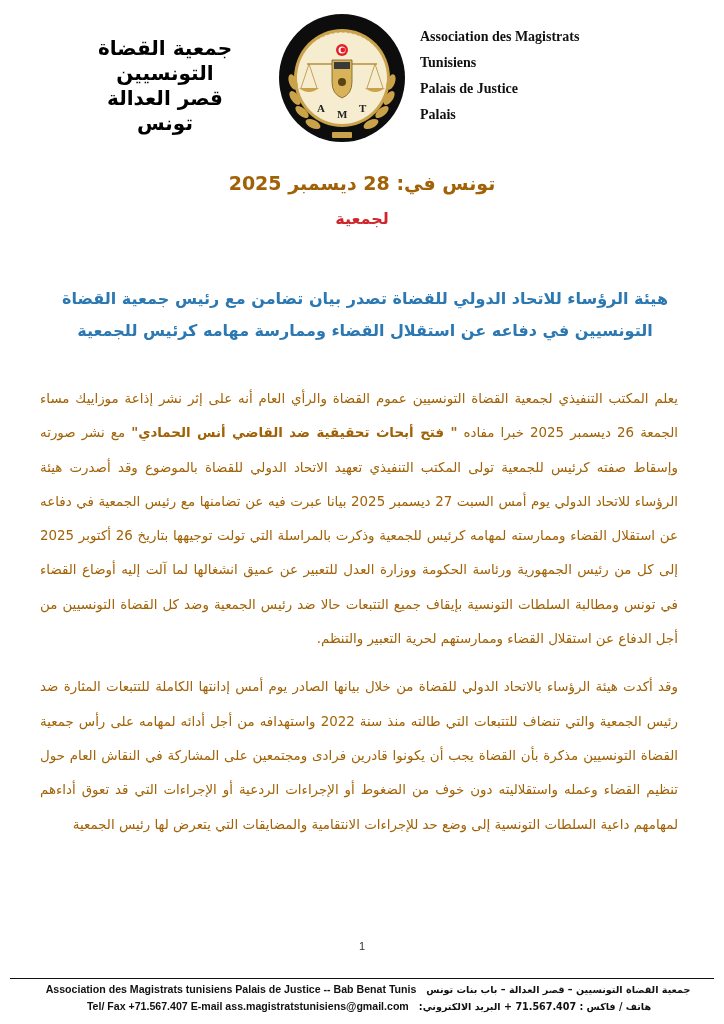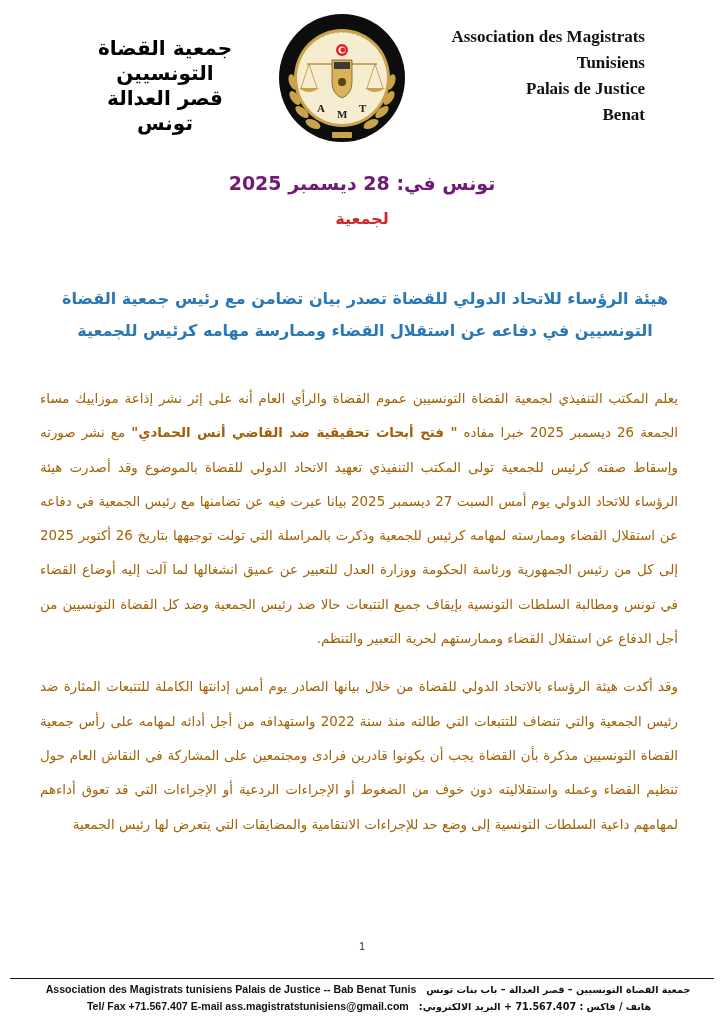--- a/index.html
+++ b/index.html
@@ -32,24 +32,24 @@
       font-weight: bold;
       font-size: 20px;
       line-height: 25px;
       color: #000;
     }
     .lh-fr {
       position: absolute;
       left: 420px;
       top: 24px;
       width: 225px;
-      text-align: right;
+      text-align: left;
       font-family: "Liberation Serif", serif;
       font-weight: bold;
-      font-size: 17px;
+      font-size: 14px;
       line-height: 26px;
       color: #111;
     }
     .logo {
       position: absolute;
       left: 277px;
       top: 12px;
       width: 130px;
       height: 132px;
     }
@@ -57,21 +57,21 @@
 
     .date-line {
       position: absolute;
       left: 0; top: 172px;
       width: 724px;
       text-align: center;
       direction: rtl;
       font-family: "DejaVu Sans", sans-serif;
       font-weight: bold;
       font-size: 19px;
-      color: #701a75;
+      color: #a16207;
     }
     .doc-type {
       position: absolute;
       left: 0; top: 209px;
       width: 724px;
       text-align: center;
       direction: rtl;
       font-family: "DejaVu Sans", sans-serif;
       font-weight: bold;
       font-size: 16px;
@@ -189,21 +189,21 @@
       <text x="40" y="100" font-family="Liberation Serif, serif" font-size="11" font-weight="bold" fill="#222">A</text>
       <text x="60" y="106" font-family="Liberation Serif, serif" font-size="11" font-weight="bold" fill="#222">M</text>
       <text x="82" y="100" font-family="Liberation Serif, serif" font-size="11" font-weight="bold" fill="#222">T</text>
     </svg>
   </div>
 
   <div class="lh-fr">
     <div>Association des Magistrats</div>
     <div>Tunisiens</div>
     <div>Palais de Justice</div>
-    <div>Benat</div>
+    <div>Palais</div>
   </div>
 </div>
 
 <div class="date-line">تونس في: 28 ديسمبر 2025</div>
 <div class="doc-type">لجمعية</div>
 
 <div class="headline">
   <div>هيئة الرؤساء للاتحاد الدولي للقضاة تصدر بيان تضامن مع رئيس جمعية القضاة</div>
   <div>التونسيين في دفاعه عن استقلال القضاء وممارسة مهامه كرئيس للجمعية</div>
 </div>

